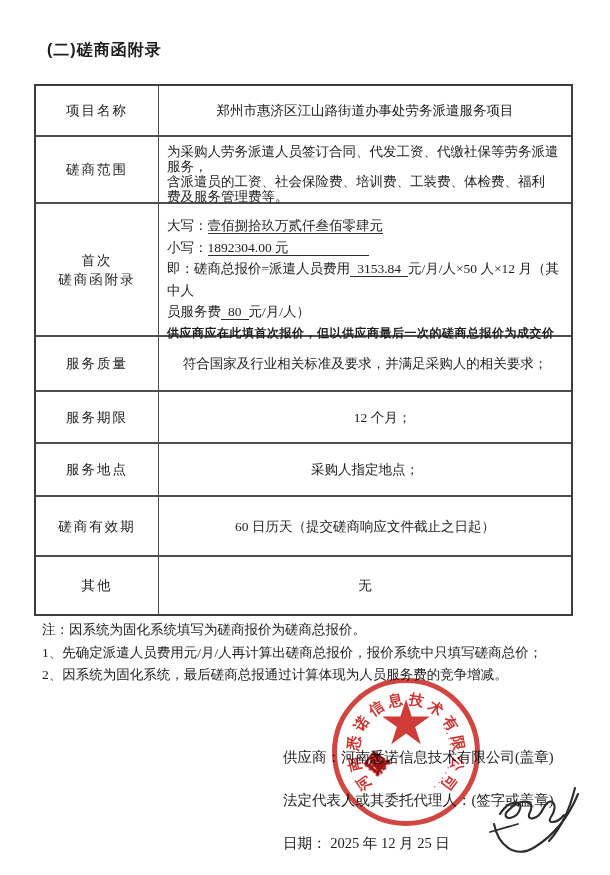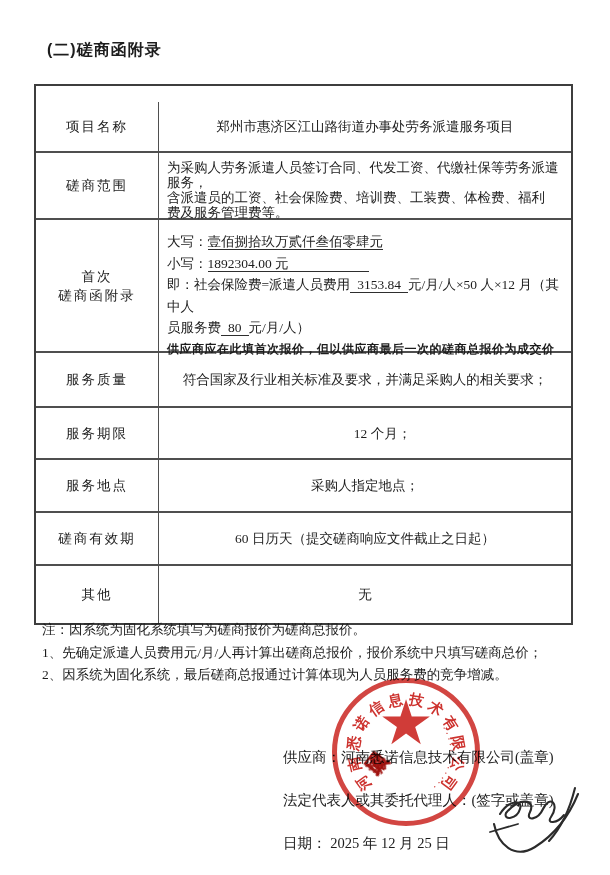--- a/index.html
+++ b/index.html
@@ -29,23 +29,23 @@
     padding:2px 4px;
   }
   .cell-value {
     flex:1; box-sizing:border-box; font-size:13.5px;
     display:flex; align-items:center; justify-content:center;
     text-align:right; padding:10px 10px; line-height:19px;
   }
   .cell-value.block {
     display:block; text-align:left; padding:6px 8px 0 8px;
   }
-  .r1 { height:51px;margin-top:16px; } .r2 { height:67px; } .r3 { height:133px; }
+  .r1 { height:51px; } .r2 { height:67px; } .r3 { height:133px; }
   .r4 { height:55px; } .r5 { height:52px;gap:35px; } .r6 { height:53px; }
-  .r7 { height:53px; } .r8 { height:57px; }
+  .r7 { height:60px; } .r8 { height:57px; }
   .r2 .cell-value.block { line-height:15px; padding-top:7px; }
   .r3 .cell-value.block { line-height:21.5px; padding-top:11px; }
   .u  { border-bottom:1px solid #2e2e2e; }
   .u-ext { border-bottom:1px solid #2e2e2e; padding-right:80px; }
   .u-num { border-bottom:1px solid #2e2e2e; padding:0 7px; }
   .bold-note {
     font-family:"Liberation Sans","DejaVu Sans",sans-serif;
     font-weight:bold; font-size:12px; letter-spacing:.5px;
   }
   
@@ -116,21 +116,21 @@
         <span>磋商函附录</span>
       </div>
       <div class="cell-value block">
         <div>
           <span>大写：</span><span class="u">壹佰捌拾玖万贰仟叁佰零肆元</span>
         </div>
         <div>
           <span>小写：</span><span class="u-ext">1892304.00 元</span>
         </div>
         <div>
-          <span>即：社会保险费=派遣人员费用</span><span class="u-num">3153.84</span><span>元/月/人×50 人×12 月（其中人</span>
+          <span>即：磋商总报价=派遣人员费用</span><span class="u-num">3153.84</span><span>元/月/人×50 人×12 月（其中人</span>
         </div>
         <div>
           <span>员服务费</span><span class="u-num">80</span><span>元/月/人）</span>
         </div>
         <div class="bold-note">供应商应在此填首次报价，但以供应商最后一次的磋商总报价为成交价</div>
       </div>
     </div>
 
     <div class="trow r4">
       <div class="cell-label">服务质量</div>

